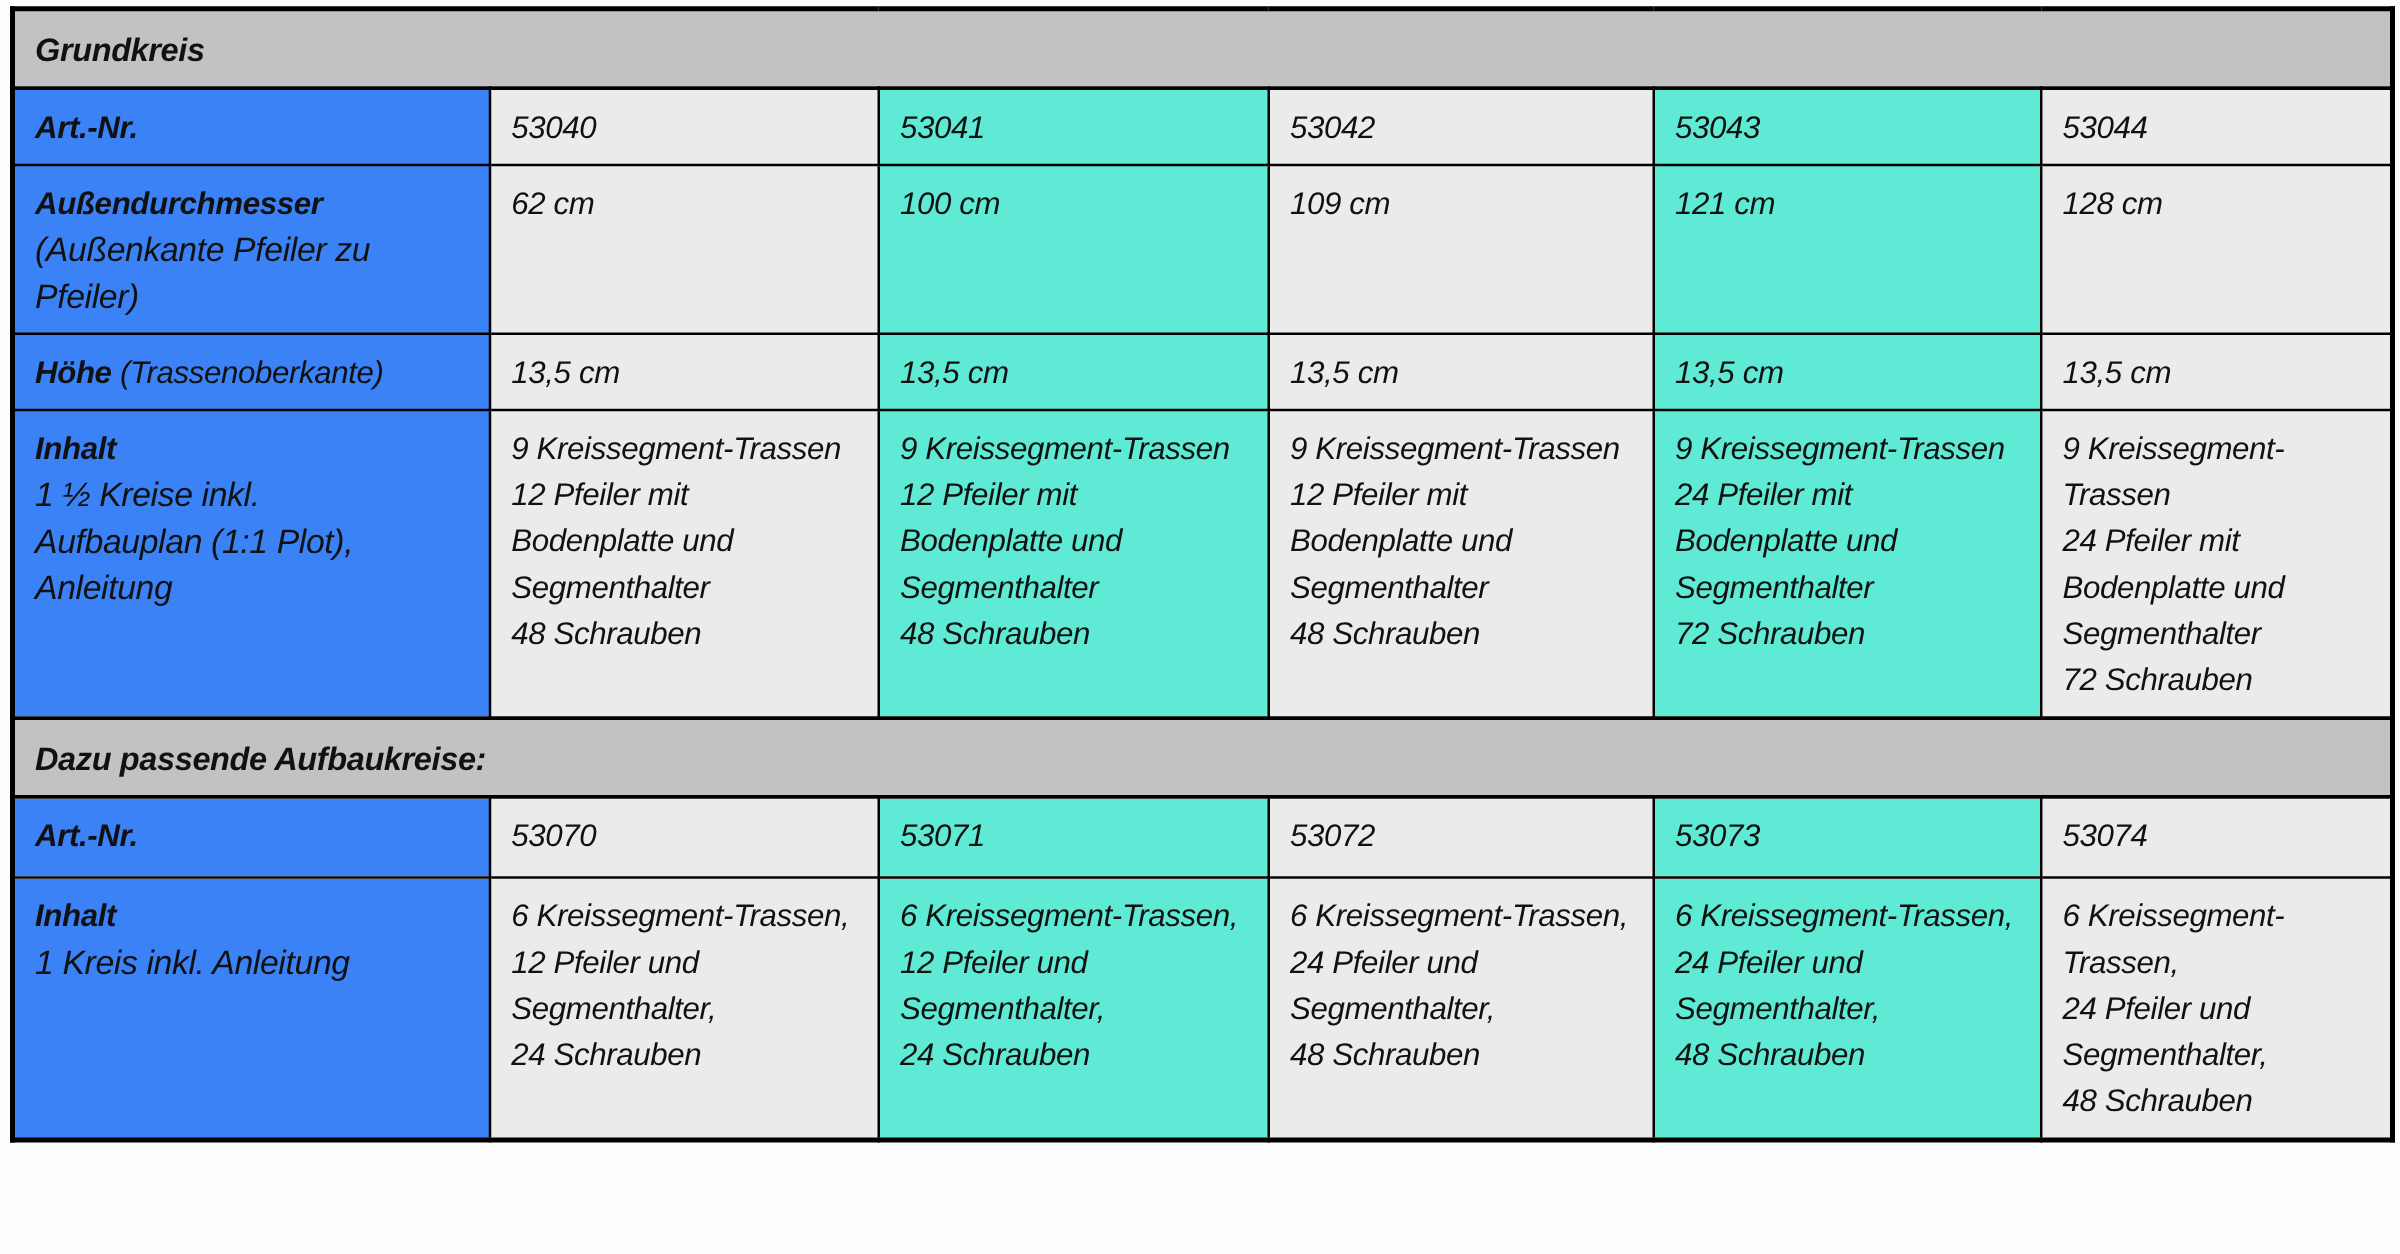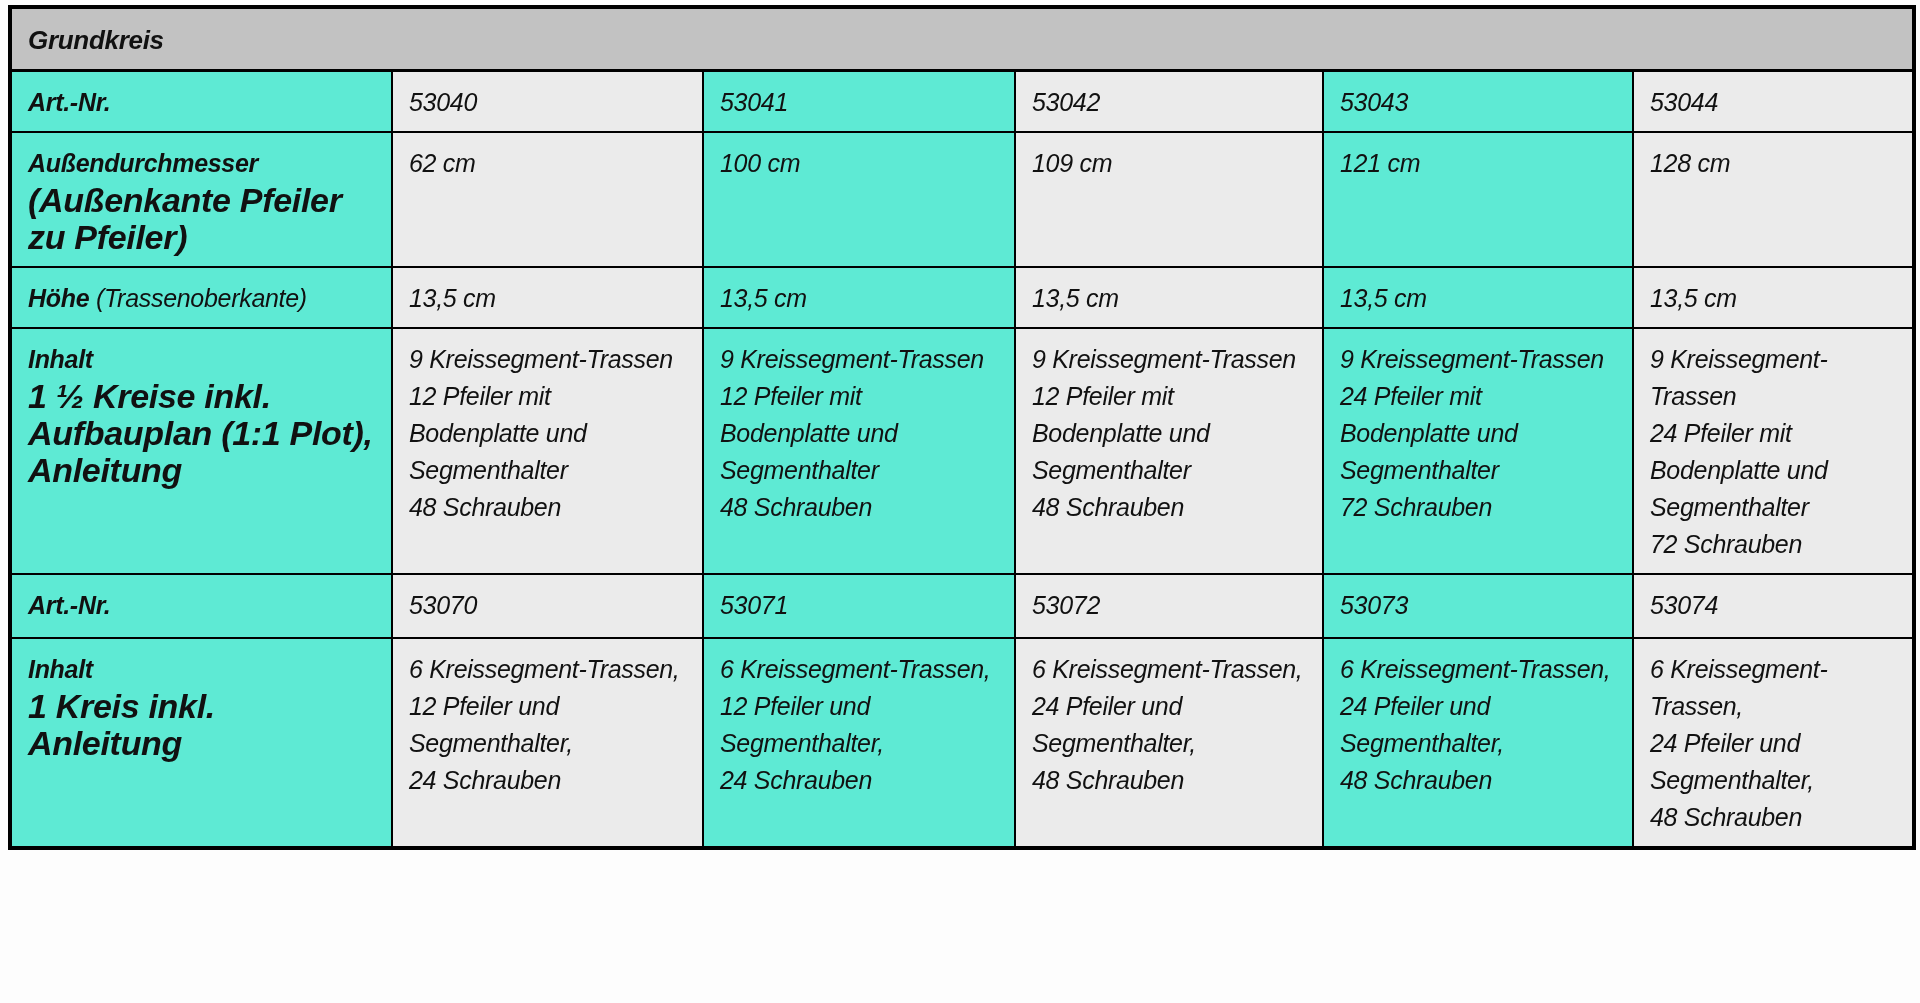--- a/index.html
+++ b/index.html
@@ -37,28 +37,28 @@
   tr.section-header td {
     background: #c2c2c2;
     font-weight: bold;
     font-size: 26px;
     border-top: 3px solid #000;
     border-bottom: 3px solid #000;
     padding-top: 13px;
   }
   
   td.lbl {
-    background: #5eead4;
+    background: #3b82f6;
     font-weight: bold;
     font-size: 26px;
   }
   td.lbl .sub {
     display: block;
-    font-weight: bold;
-    font-size: 34px;
+    font-weight: normal;
+    font-size: 27px;
     white-space: pre-line;
   }
   td.lbl .subinline {
     font-weight: normal;
     font-size: 25px;
   }
   
   td.c0, td.c2, td.c4 { background: #ebebeb; }
   td.c1, td.c3 { background: #5eead4; }
   td.artv { font-weight: normal; font-size: 26px; }
@@ -146,20 +146,23 @@
 Bodenplatte und
 Segmenthalter
 72 Schrauben</td>
       <td class="c4">9 Kreissegment-Trassen
 24 Pfeiler mit
 Bodenplatte und
 Segmenthalter
 72 Schrauben</td>
     </tr>
 
+    <tr class="section-header r-sec2">
+      <td colspan="6">Dazu passende Aufbaukreise:</td>
+    </tr>
 
     <tr class="r-artnr2">
       <td class="lbl">Art.-Nr.</td>
       <td class="artv c0">53070</td>
       <td class="artv c1">53071</td>
       <td class="artv c2">53072</td>
       <td class="artv c3">53073</td>
       <td class="artv c4">53074</td>
     </tr>
 

